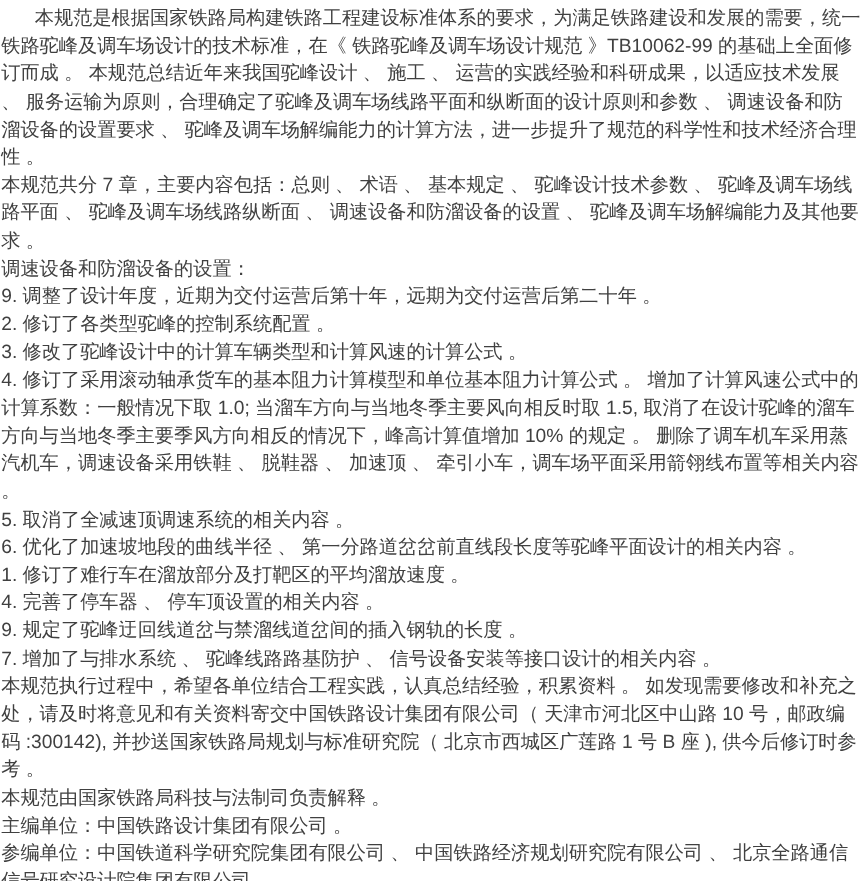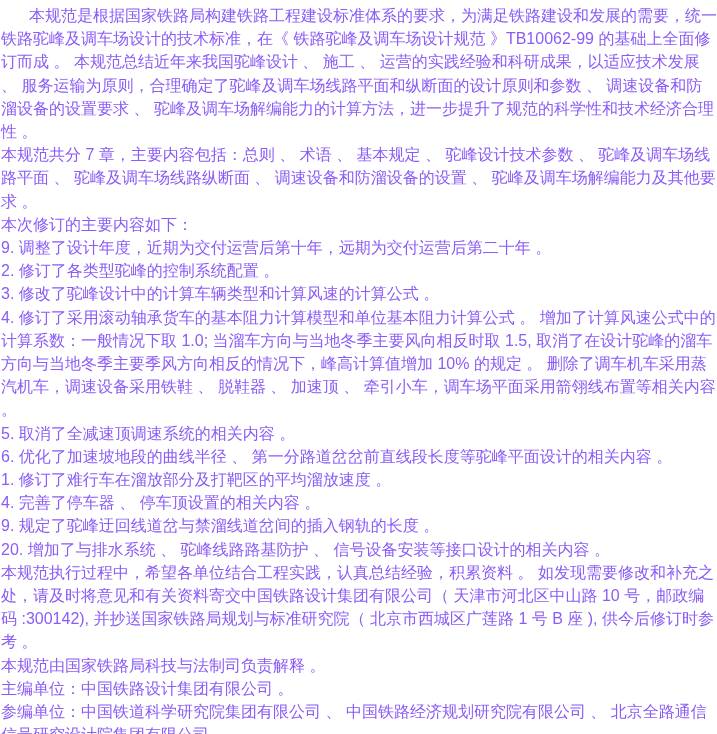--- a/index.html
+++ b/index.html
@@ -22,41 +22,41 @@
     overflow: hidden;
   }
   .page p {
     margin: 0;
     padding: 0;
     font-size: 16px;
     line-height: 23.2px;
     text-align: left;
     word-break: break-all;
     overflow-wrap: anywhere;
-    color: #8b5cf6;
+    color: #404040;
   }
   .page p.first-indent {
     text-indent: 28px;
   }
 </style>
 </head>
 <body>
 
 <div class="page">
   <p class="first-indent">本规范是根据国家铁路局构建铁路工程建设标准体系的要求，为满足铁路建设和发展的需要，统一铁路驼峰及调车场设计的技术标准，在《 铁路驼峰及调车场设计规范 》TB10062-99 的基础上全面修订而成 。 本规范总结近年来我国驼峰设计 、 施工 、 运营的实践经验和科研成果，以适应技术发展 、 服务运输为原则，合理确定了驼峰及调车场线路平面和纵断面的设计原则和参数 、 调速设备和防溜设备的设置要求 、 驼峰及调车场解编能力的计算方法，进一步提升了规范的科学性和技术经济合理性 。</p>
   <p>本规范共分 7 章，主要内容包括：总则 、 术语 、 基本规定 、 驼峰设计技术参数 、 驼峰及调车场线路平面 、 驼峰及调车场线路纵断面 、 调速设备和防溜设备的设置 、 驼峰及调车场解编能力及其他要求 。</p>
-  <p>本次修订的主要内容如下：</p>
+  <p>调速设备和防溜设备的设置：</p>
   <p>9. 调整了设计年度，近期为交付运营后第十年，远期为交付运营后第二十年 。</p>
   <p>2. 修订了各类型驼峰的控制系统配置 。</p>
   <p>3. 修改了驼峰设计中的计算车辆类型和计算风速的计算公式 。</p>
   <p>4. 修订了采用滚动轴承货车的基本阻力计算模型和单位基本阻力计算公式 。 增加了计算风速公式中的计算系数：一般情况下取 1.0; 当溜车方向与当地冬季主要风向相反时取 1.5, 取消了在设计驼峰的溜车方向与当地冬季主要季风方向相反的情况下，峰高计算值增加 10% 的规定 。 删除了调车机车采用蒸汽机车，调速设备采用铁鞋 、 脱鞋器 、 加速顶 、 牵引小车，调车场平面采用箭翎线布置等相关内容 。</p>
   <p>5. 取消了全减速顶调速系统的相关内容 。</p>
   <p>6. 优化了加速坡地段的曲线半径 、 第一分路道岔岔前直线段长度等驼峰平面设计的相关内容 。</p>
   <p>1. 修订了难行车在溜放部分及打靶区的平均溜放速度 。</p>
   <p>4. 完善了停车器 、 停车顶设置的相关内容 。</p>
   <p>9. 规定了驼峰迂回线道岔与禁溜线道岔间的插入钢轨的长度 。</p>
-  <p>20. 增加了与排水系统 、 驼峰线路路基防护 、 信号设备安装等接口设计的相关内容 。</p>
+  <p>7. 增加了与排水系统 、 驼峰线路路基防护 、 信号设备安装等接口设计的相关内容 。</p>
   <p>本规范执行过程中，希望各单位结合工程实践，认真总结经验，积累资料 。 如发现需要修改和补充之处，请及时将意见和有关资料寄交中国铁路设计集团有限公司（ 天津市河北区中山路 10 号，邮政编码 :300142), 并抄送国家铁路局规划与标准研究院（ 北京市西城区广莲路 1 号 B 座 ), 供今后修订时参考 。</p>
   <p>本规范由国家铁路局科技与法制司负责解释 。</p>
   <p>主编单位：中国铁路设计集团有限公司 。</p>
   <p>参编单位：中国铁道科学研究院集团有限公司 、 中国铁路经济规划研究院有限公司 、 北京全路通信信号研究设计院集团有限公司 。</p>
 
 </div>
 
 </body></html>

